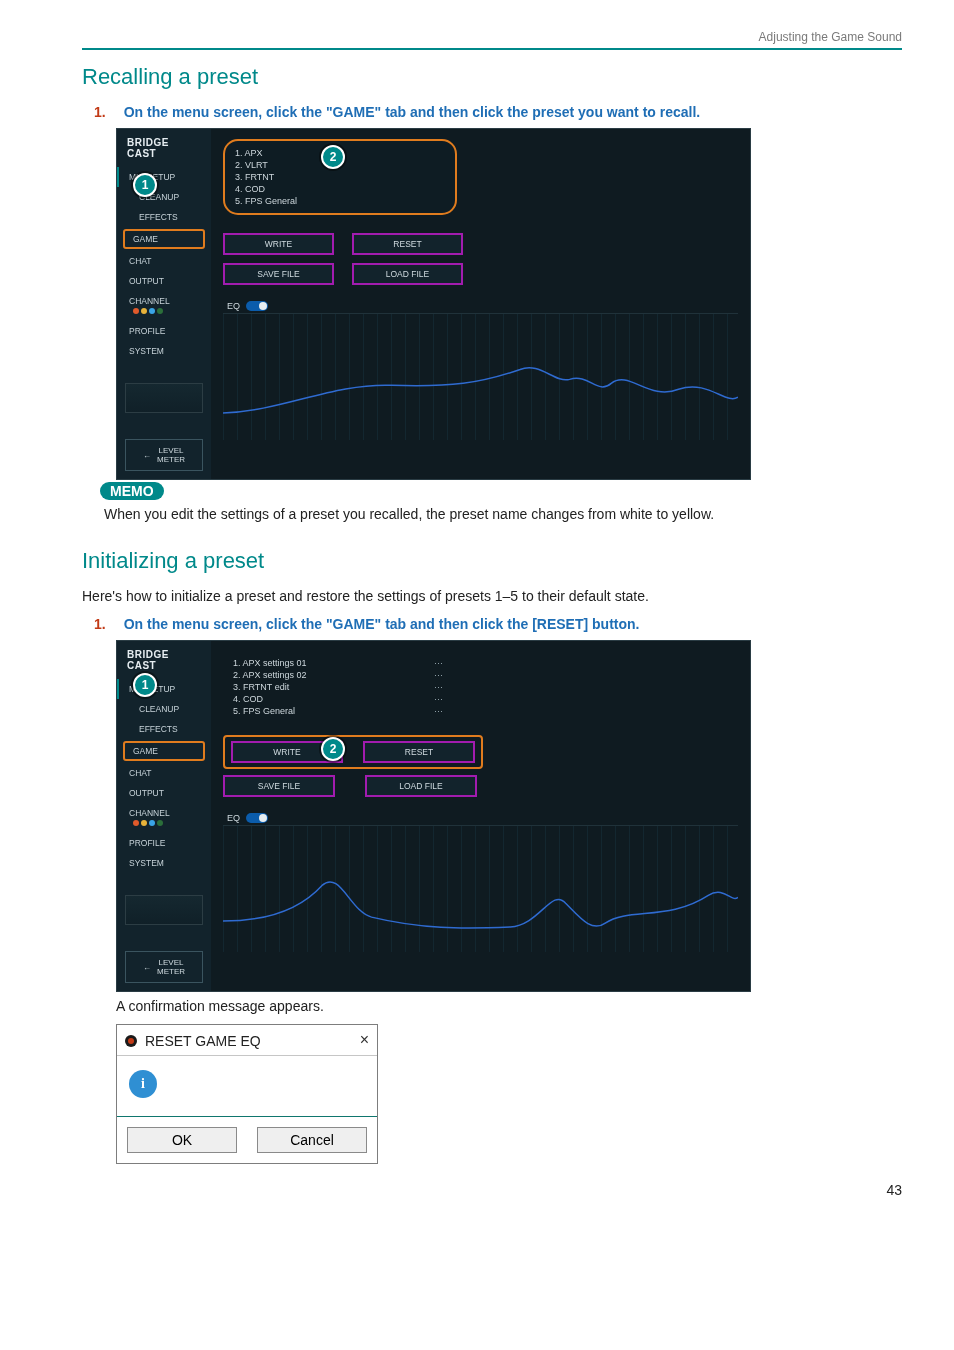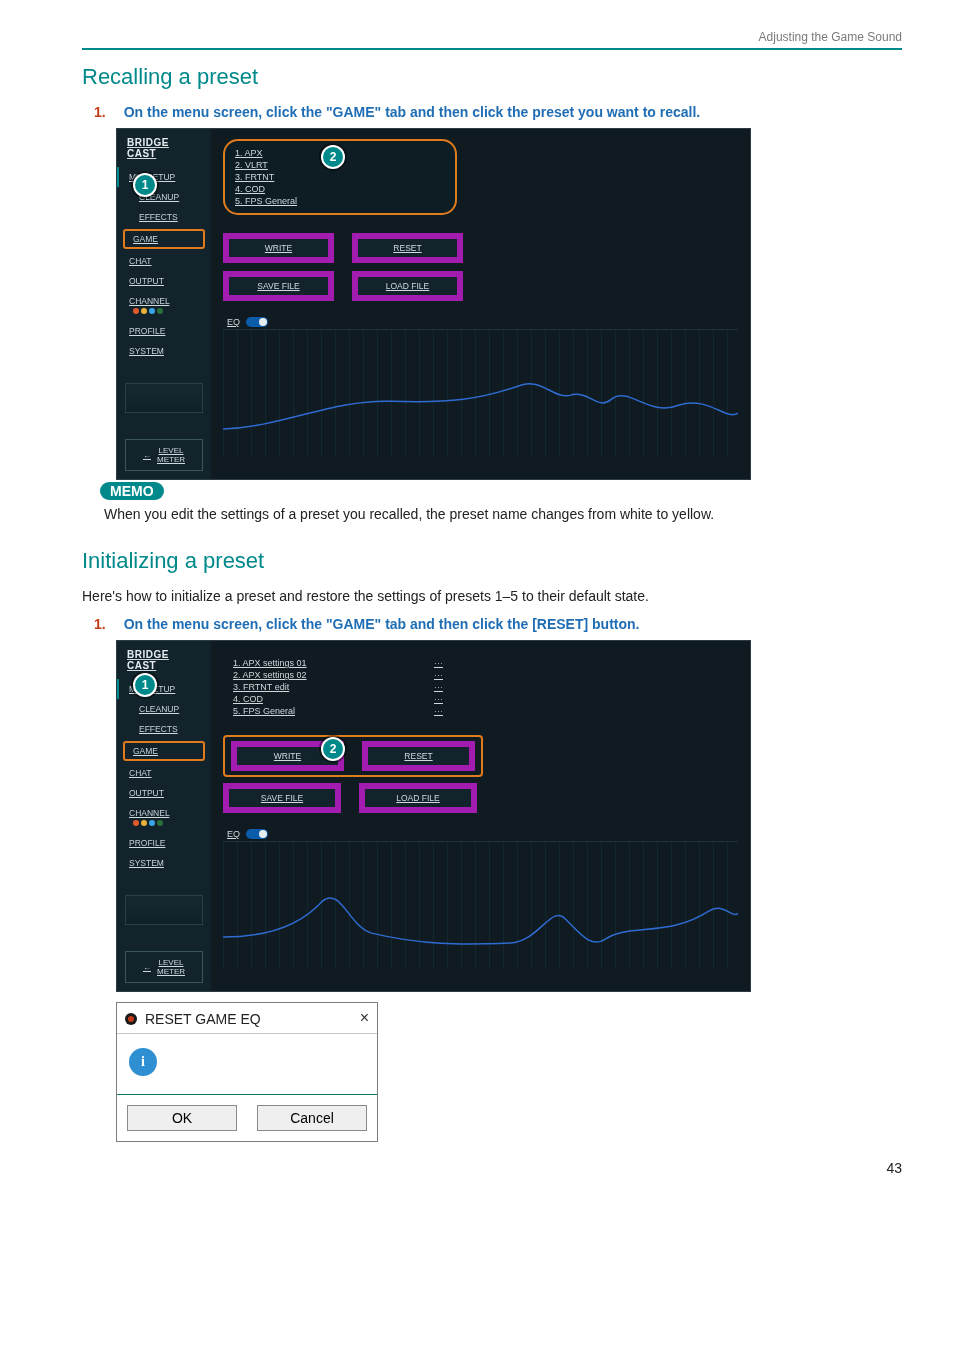--- a/index.html
+++ b/index.html
@@ -13,42 +13,42 @@
   .step-num{color:#c23a16;font-weight:700;}
   .step-txt{color:var(--blue);font-weight:700;}
   .cap{margin:6px 0 4px 34px;}
   .memo{display:inline-block;background:var(--teal);color:#fff;font-weight:700;padding:1px 10px;border-radius:10px;margin:2px 0 2px 18px;font-size:14px;}
   .memo-txt{margin:4px 0 26px 22px;}
   .intro{margin:10px 0 12px 0;}
   .pagenum{text-align:right;margin:18px 0 0 0;font-size:14px;}
 
   
   .shot{background:#0f1b21;border:1px solid #2a3c44;width:633px;margin-left:34px;position:relative;color:#cfd9de;font-size:9px;}
-  .shot-inner{display:flex;text-decoration:underline;}
+  .shot-inner{display:flex;}
   .sidebar{width:94px;background:#12232c;padding:8px 0 8px 0;}
   .brand{color:#e6edf1;font-size:10px;font-weight:700;letter-spacing:.5px;padding:0 10px 8px 10px;}
   .nav{display:flex;flex-direction:column;gap:0;}
   .nav-item{padding:5px 10px;color:#c7d3d9;border-left:2px solid transparent;font-size:8.5px;}
   .nav-item.accent{border-left-color:var(--teal);}
   .nav-item.sub{padding-left:20px;}
   .nav-item.sel{border:2px solid var(--orange);border-radius:3px;margin:2px 6px;padding:3px 8px;}
   .nav-item.hl{border:2px solid var(--orange);border-radius:3px;margin:2px 6px;padding:3px 8px;}
   .chdots{display:inline-flex;gap:2px;margin-left:4px;}
   .chdots span{width:6px;height:6px;border-radius:50%;display:inline-block;}
   .c1{background:#e05a2b;} .c2{background:#e6b23a;} .c3{background:#3aa4e6;} .c4{background:#2b6f3a;}
   .lvlbtn{margin:26px 8px 0 8px;border:1px solid #3a545f;padding:6px 4px;text-align:center;font-size:8px;color:#d0dbe0;display:flex;align-items:center;justify-content:center;gap:6px;}
   .mixer{margin:22px 8px 0 8px;height:28px;border:1px solid #2c3d44;background:linear-gradient(#152830,#102028);}
   .main{flex:1;padding:10px 12px 12px 12px;position:relative;}
   .preset-box{border:2px solid var(--orange);border-radius:15px;padding:6px 10px;width:210px;background:#0e1c23;}
   .preset-box .row{padding:1px 0;font-size:9px;color:#cdd7dc;}
   .preset-box-plain{padding:6px 10px;width:210px;}
   .preset-row-plain{display:flex;justify-content:space-between;align-items:center;font-size:9px;color:#cdd7dc;padding:1px 0;}
   .dots{color:#9fb0b7;}
   .btn-row{display:flex;gap:18px;margin:18px 0 8px 0;justify-content:center;}
-  .btn{border:6px solid #a21caf;padding:4px 0;text-align:center;font-size:8.5px;color:#d0dbe0;width:108px;background:#12232c;}
+  .btn{border:2px solid #a21caf;padding:4px 0;text-align:center;font-size:8.5px;color:#d0dbe0;width:108px;background:#12232c;}
   .eq-toggle{display:flex;align-items:center;gap:6px;margin:16px 0 2px 4px;font-size:9px;}
   .toggle{width:22px;height:10px;border-radius:6px;background:#0b5cab;position:relative;}
   .toggle::after{content:"";position:absolute;right:1px;top:1px;width:8px;height:8px;border-radius:50%;background:#e6edf1;}
   .eq-area{height:126px;border-top:1px solid #20323a;position:relative;overflow:hidden;background:repeating-linear-gradient(90deg,#132730 0 1px,#0f1b21 1px 14px);}
   .eq-area svg{position:absolute;inset:0;}
   .marker{position:absolute;width:20px;height:20px;border:2px solid #fff;border-radius:50%;background:var(--teal);color:#fff;font-weight:700;font-size:12px;display:flex;align-items:center;justify-content:center;box-shadow:0 0 0 2px rgba(0,0,0,.4);}
 
   
   .dlg{width:260px;border:1px solid #7d7d7d;margin:10px 0 0 34px;font-family:"Segoe UI",Arial,sans-serif;}
   .dlg-title{display:flex;align-items:flex-end;justify-content:space-between;padding:6px 8px;border-bottom:1px solid #c6c6c6;}
@@ -228,20 +228,21 @@
             <path d="M0 96 C50 96 80 82 100 60 C118 44 128 86 150 92 C200 104 240 104 290 102 C320 100 332 62 346 78 C360 92 372 108 386 98 C410 82 450 96 490 70 C506 60 514 78 520 72" stroke="#2f6bd1" stroke-width="1.5" fill="none"></path>
           </svg>
         </div>
 
         <div class="marker" style="left:-78px;top:32px;">1</div>
         <div class="marker" style="left:110px;top:96px;">2</div>
       </div>
     </div>
   </div>
 
+  <div class="cap">A confirmation message appears.</div>
 
   
   <div class="dlg">
     <div class="dlg-title">
       <div class="dlg-title-left">
         <span class="ico-tiny"></span>
         <span>RESET GAME EQ</span>
       </div>
       <span class="close-x">×</span>
     </div>

